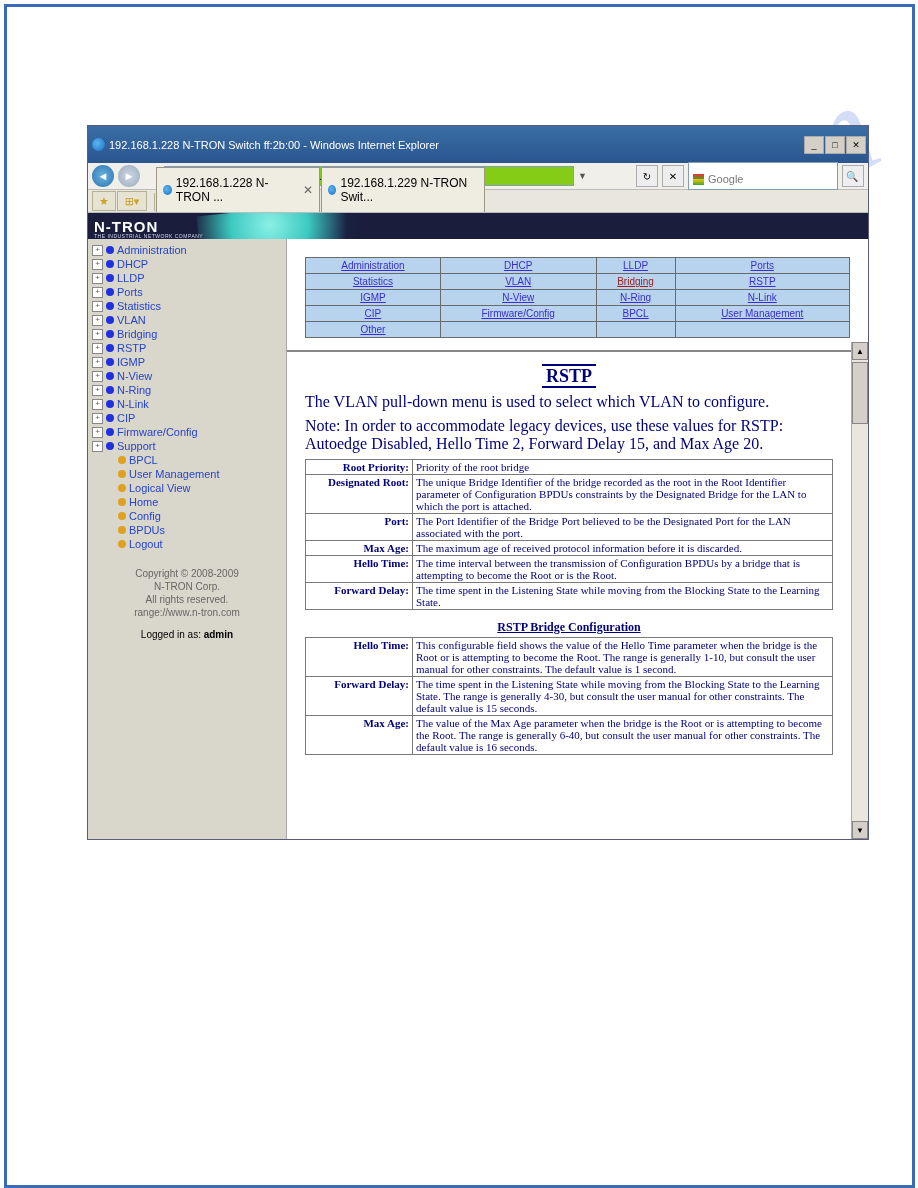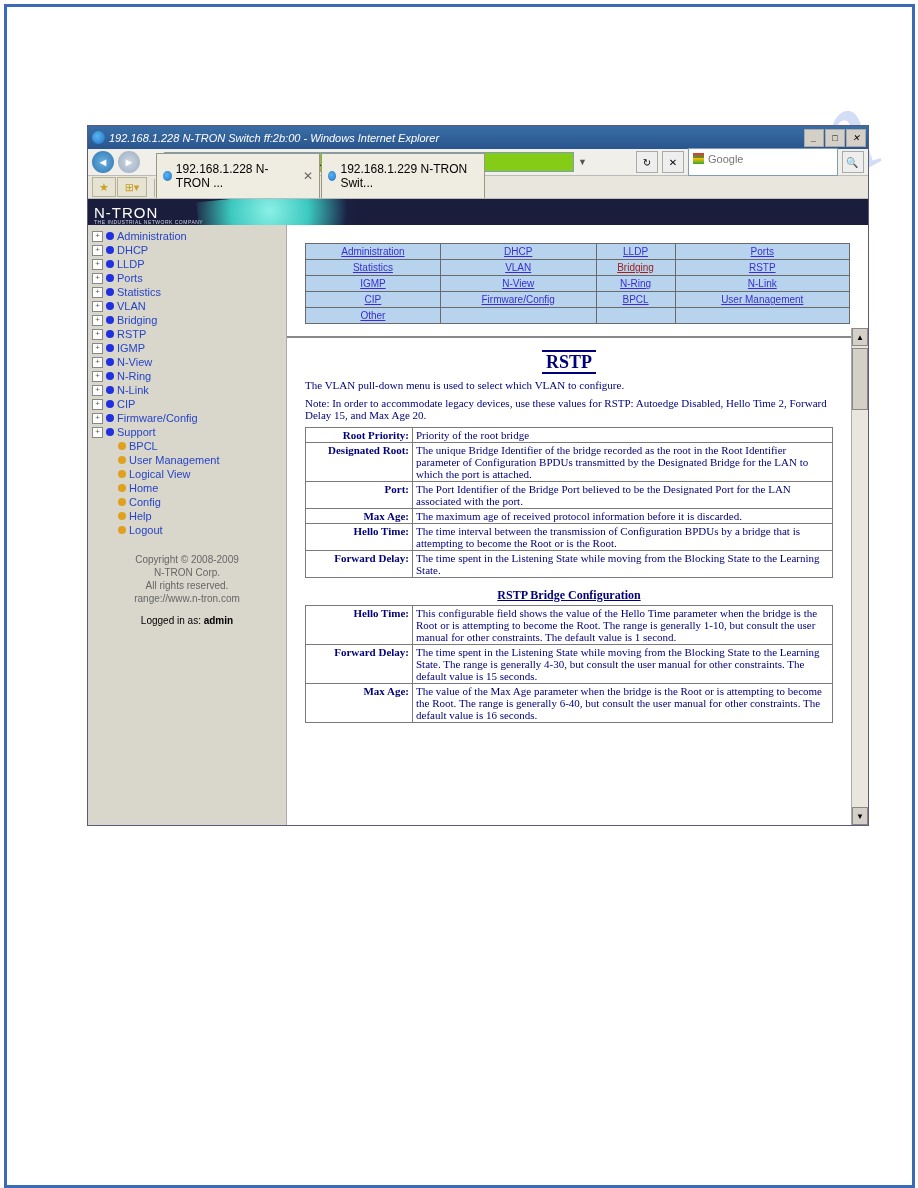--- a/index.html
+++ b/index.html
@@ -1,34 +1,34 @@
 <!DOCTYPE html>
 <html><head>
 <meta charset="utf-8">
 <style>
 body { margin:0; font-family: Tahoma, Arial, sans-serif; font-size:11px; background:#fff; color:#000; }
 .page-wrap { border:3px solid #3a6ab8; width:905px; height:1178px; margin:4px; background:#fff; position:relative; }
 .browser { position:absolute; top:118px; left:80px; width:780px; border:1px solid #5a5a7a; background:#eceae4; }
-.titlebar { background:linear-gradient(#3a6ea5,#2a558f); color:#fff; height:23px; display:flex; align-items:center; justify-content:space-between; font-size:11px;font-style:italic; }
+.titlebar { background:linear-gradient(#3a6ea5,#2a558f); color:#fff; height:37px; display:flex; align-items:center; justify-content:space-between; font-size:11px; }
 .titlebar .left { display:flex; align-items:center; gap:4px; padding-left:4px; }
 .titlebar .btns { display:flex; gap:1px; padding-right:2px; }
 .titlebar .btns span { width:18px; height:16px; border:1px solid #aaa; background:#d4d0c8; color:#000; display:flex; align-items:center; justify-content:center; font-size:9px; cursor:pointer; }
 .navbar { height:26px; background:#f0efe9; border-bottom:1px solid #bbb; display:flex; align-items:center; gap:4px; padding:0 4px; }
 .navbar .nav-btn { width:22px; height:22px; border-radius:11px; background:radial-gradient(#6bb3e0,#2a72b0); color:#fff; display:flex; align-items:center; justify-content:center; font-size:11px; cursor:pointer; }
 .navbar .url { flex:0 0 400px; height:18px; border:1px solid #7f9db9; background:#84cc16; display:flex; align-items:center; padding:0 4px; gap:12px; font-size:11px;margin-left:20px; }
 .navbar .spacer { flex:1; }
-.navbar .search { flex:0 0 140px; height:18px; border:1px solid #7f9db9; background:#fff; display:flex; align-items:flex-start; padding:4px 4px; gap:4px; }
+.navbar .search { flex:0 0 140px; height:18px; border:1px solid #7f9db9; background:#fff; display:flex; align-items:flex-end; padding:4px 4px; gap:4px; }
 .navbar .icon-btn { width:20px; height:20px; border:1px solid #aaa; background:#eee; display:flex; align-items:center; justify-content:center; cursor:pointer; font-size:10px; }
 .tabbar { height:22px; background:#e8e6dd; border-bottom:1px solid #bbb; display:flex; align-items:flex-end; padding-left:4px; gap:1px; }
 .tabbar .fav { width:22px; height:18px; border:1px solid #b5b193; background:#e6e3d2; display:flex; align-items:center; justify-content:center; font-size:11px; color:#c9a227; cursor:pointer; margin-bottom:1px; }
 .tabbar .tab { height:20px; border:1px solid #9a9784; border-bottom:none; background:#efece1; padding:12px 6px; display:flex; align-items:center; gap:4px; font-size:12px; max-width:150px; cursor:pointer; }
 .tabbar .tab .x { color:#666; cursor:pointer; }
 .content-wrap { display:flex; height:600px; }
 .banner { height:26px; background:linear-gradient(90deg,#1a1e3c 0%,#1a1e3c 15%, #1f2a60 25%, #1a1e3c 35%, #1a1e3c 100%); display:flex; align-items:center; padding-left:6px; position:relative; overflow:hidden; }
-.banner .logo { color:#fff; font-family: Arial Black, Arial, sans-serif; font-weight:400; font-size:15px; letter-spacing:1px; }
+.banner .logo { color:#fff; font-family: Arial Black, Arial, sans-serif; font-weight:700; font-size:15px; letter-spacing:1px; }
 .banner .tagline { color:#cfd6ef; font-size:5px; position:absolute; left:6px; top:20px; letter-spacing:0.5px; }
 .banner .splash { position:absolute; left:110px; top:-6px; width:180px; height:40px; background:radial-gradient(circle at 40% 40%, #8bf0e6 0%, #3cc9c0 35%, rgba(28,32,80,0) 70%); transform:rotate(-6deg); }
 .sidebar { width:190px; background:#d9d6cb; border-right:1px solid #aaa; padding:4px 4px 8px 4px; font-size:11px; overflow:auto; }
 .sidebar .item { display:flex; align-items:center; gap:3px; padding:1px 0; cursor:pointer; }
 .sidebar .item .exp { width:9px; height:9px; border:1px solid #888; font-size:8px; line-height:8px; text-align:center; color:#555; background:#fff; }
 .sidebar .item.noexp .exp { border:none; background:transparent; color:transparent; }
 .sidebar .item .dot { width:8px; height:8px; border-radius:50%; }
 .sidebar .item .dot.blue { background:#2030e0; }
 .sidebar .item .dot.yel { background:#e0a020; }
 .sidebar .link { color:#2745c8; text-decoration:none; }
@@ -39,21 +39,21 @@
 .loggedin b { font-weight:bold; }
 .main { flex:1; background:#fff; position:relative; display:flex; flex-direction:column; }
 .nav-table-wrap { padding:18px 18px 4px 18px; }
 .nav-table { border-collapse:collapse; width:100%; }
 .nav-table td { border:1px solid #6a6a6a; background:#b7d3ed; text-align:center; padding:2px 0; font-size:10px; }
 .nav-table a { color:#3a2ed0; text-decoration:underline; cursor:pointer; }
 .nav-table a.red { color:#a02020; }
 .frame { flex:1; border-top:2px solid #888; margin-top:8px; overflow:auto; padding:8px 18px; position:relative; }
 .frame h2 { text-align:center; font-family:'Times New Roman',serif; font-size:18px; color:#00007a; margin:6px 0; }
 .frame h2 span { border-top:2px solid #00007a; border-bottom:2px solid #00007a; padding:0 4px; }
-.frame p { font-family:'Times New Roman',serif; font-size:11px; color:#00007a; margin:6px 0; }
+.frame p { font-family:'Times New Roman',serif; font-size:16px; color:#00007a; margin:6px 0; }
 .frame .sect { text-align:center; font-family:'Times New Roman',serif; font-size:12px; font-weight:bold; text-decoration:underline; color:#00007a; margin-top:10px; }
 .info-table { border-collapse:collapse; width:100%; margin-top:2px; }
 .info-table td { border:1px solid #7a7a7a; font-family:'Times New Roman',serif; font-size:11px; color:#00007a; padding:1px 3px; vertical-align:top; }
 .info-table td.lbl { text-align:right; font-weight:bold; width:100px; white-space:nowrap; }
 .scrollbar { width:16px; background:#e8e6dd; border-left:1px solid #aaa; display:flex; flex-direction:column; }
 .scrollbar .sbtn { height:16px; border:1px solid #888; background:#d4d0c8; font-size:8px; display:flex; align-items:center; justify-content:center; cursor:pointer; }
 .scrollbar .thumb { height:60px; border:1px solid #888; background:#d4d0c8; margin-top:2px; cursor:pointer; }
 .scrollbar .track { flex:1; }
 .watermark { position:absolute; left:130px; top:220px; font-size:130px; font-style:italic; color:rgba(80,120,220,0.25); font-family:Georgia,serif; transform:rotate(-28deg); pointer-events:none; letter-spacing:-4px; white-space:nowrap; }
 .ie-icon { width:13px; height:13px; background:radial-gradient(circle at 40% 40%,#5bb5f0,#1a6fc4); border-radius:50%; display:inline-block; position:relative; }
@@ -219,21 +219,21 @@
               <a class="link">Home</a>
             </div>
             <div class="item noexp">
               <span class="exp"></span>
               <span class="dot yel"></span>
               <a class="link">Config</a>
             </div>
             <div class="item noexp">
               <span class="exp"></span>
               <span class="dot yel"></span>
-              <a class="link">Help</a>
+              <a class="link">BPDUs</a>
             </div>
             <div class="item noexp">
               <span class="exp"></span>
               <span class="dot yel"></span>
               <a class="link">Logout</a>
             </div>
           </div>
     <div class="copyright">
       <div>Copyright © 2008-2009</div>
       <div>N-TRON Corp.</div>
@@ -289,21 +289,21 @@
       <p>The VLAN pull-down menu is used to select which VLAN to configure.</p>
       <p>Note: In order to accommodate legacy devices, use these values for RSTP: Autoedge Disabled, Hello Time 2, Forward Delay 15, and Max Age 20.</p>
       <table class="info-table">
                 <tbody id="sec1">
                   <tr>
                     <td class="lbl">Root Priority:</td>
                     <td>Priority of the root bridge</td>
                   </tr>
                   <tr>
                     <td class="lbl">Designated Root:</td>
-                    <td>The unique Bridge Identifier of the bridge recorded as the root in the Root Identifier parameter of Configuration BPDUs transmitted by the Designated Bridge for the LAN to which the port is attached.</td>
+                    <td>The unique Bridge Identifier of the bridge recorded as the root in the Root Identifier parameter of Configuration BPDUs constraints by the Designated Bridge for the LAN to which the port is attached.</td>
                   </tr>
                   <tr>
                     <td class="lbl">Port:</td>
                     <td>The Port Identifier of the Bridge Port believed to be the Designated Port for the LAN associated with the port.</td>
                   </tr>
                   <tr>
                     <td class="lbl">Max Age:</td>
                     <td>The maximum age of received protocol information before it is discarded.</td>
                   </tr>
                   <tr>

